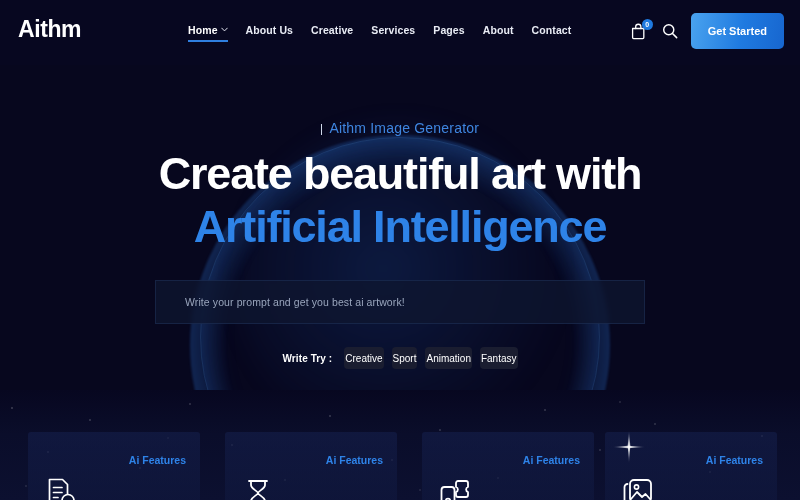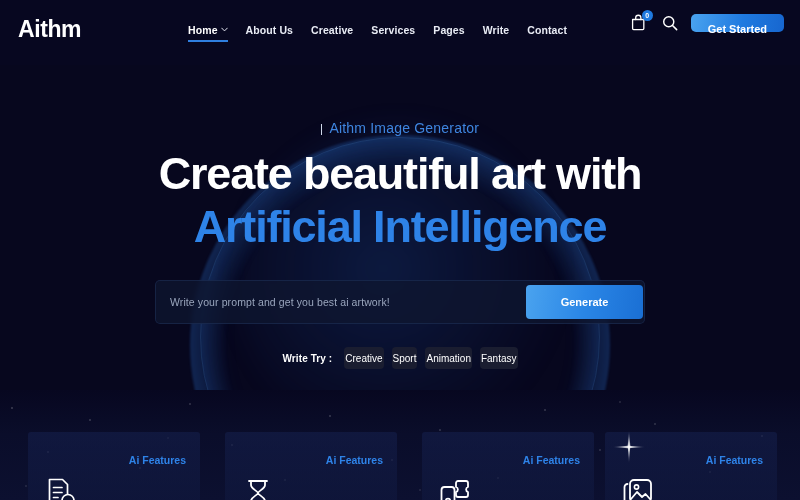--- a/index.html
+++ b/index.html
@@ -111,21 +111,21 @@
   .search-btn { width: 18px; height: 18px; cursor: pointer; }
 
   .cta-btn {
     background: linear-gradient(100deg, #4aa3ef 0%, #1f7ae0 55%, #1766cf 100%);
     color: #ffffff;
     font-size: 11px;
     font-weight: 600;
     border: none;
     border-radius: 5px;
     padding: 0 17px;
-    height: 18px;
+    height: 36px;
     line-height: 30px;
     cursor: pointer;
     font-family: inherit;
     white-space: nowrap;
   }
 
   
   .hero {
     position: absolute;
     top: 65px; left: 0;
@@ -223,24 +223,24 @@
 
   
   .prompt-row {
     position: absolute;
     left: 155px;
     top: 215px;
     width: 490px;
     height: 44px;
     background: rgba(14,22,48,0.78);
     border: 1px solid rgba(60,95,160,0.22);
-    border-radius: 5px;
+    border-radius: 0;
     display: flex;
     align-items: center;
-    padding: 1px;
+    padding: 16px;
     z-index: 6;
     backdrop-filter: blur(2px);
   }
   .prompt-input {
     flex: 1;
     background: transparent;
     border: none;
     outline: none;
     color: #dfe6f5;
     font-size: 10.5px;
@@ -399,21 +399,21 @@
       <div class="nav-item">
         <span>Creative</span>
       </div>
       <div class="nav-item">
         <span>Services</span>
       </div>
       <div class="nav-item">
         <span>Pages</span>
       </div>
       <div class="nav-item">
-        <span>Write</span>
+        <span>About</span>
       </div>
       <div class="nav-item">
         <span>Contact</span>
       </div>
     </nav>
 
     <div class="header-actions">
       <div class="cart-wrap">
         <svg viewBox="0 0 22 22" width="19" height="19">
           <path d="M3 7.5 h13 v10.5 a1.2 1.2 0 0 1 -1.2 1.2 H4.2 A1.2 1.2 0 0 1 3 18 Z" fill="none" stroke="#ffffff" stroke-width="1.5" stroke-linejoin="round"></path>
@@ -440,21 +440,20 @@
       <span class="bar"></span><span>Aithm Image Generator</span>
     </div>
 
     <h1 class="headline">
       <span class="l1">Create beautiful art with</span>
       <span class="l2">Artificial Intelligence</span>
     </h1>
 
     <div class="prompt-row">
       <input class="prompt-input" type="text" placeholder="Write your prompt and get you best ai artwork!" style="">
-      <button class="generate-btn">Generate</button>
     </div>
 
     <div class="quick-row">
       <span class="quick-label">Write Try :</span>
       <button class="chip">Creative</button>
       <button class="chip">Sport</button>
       <button class="chip">Animation</button>
       <button class="chip">Fantasy</button>
     </div>
   </div>

